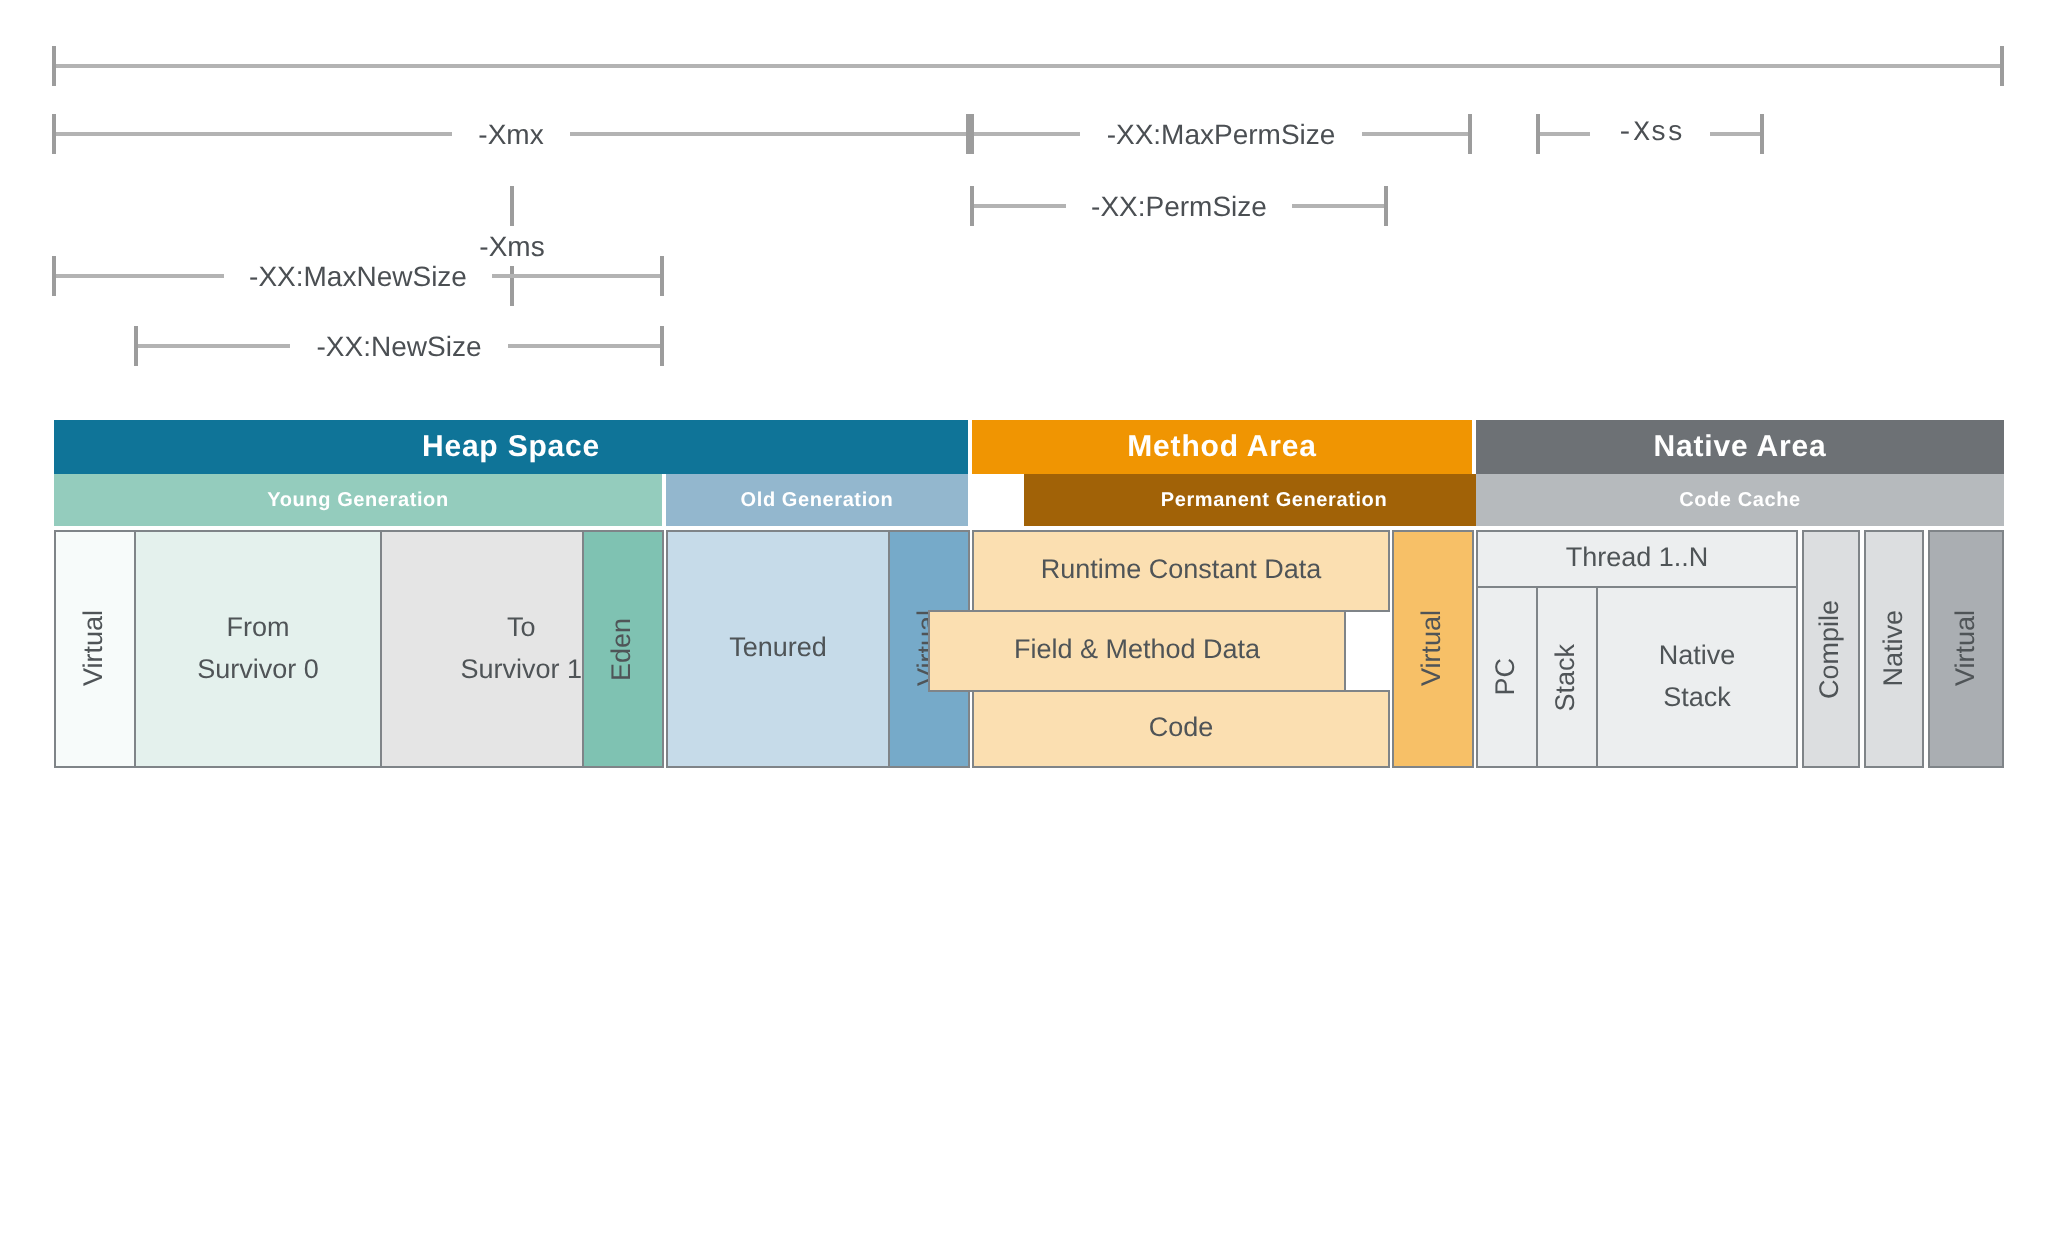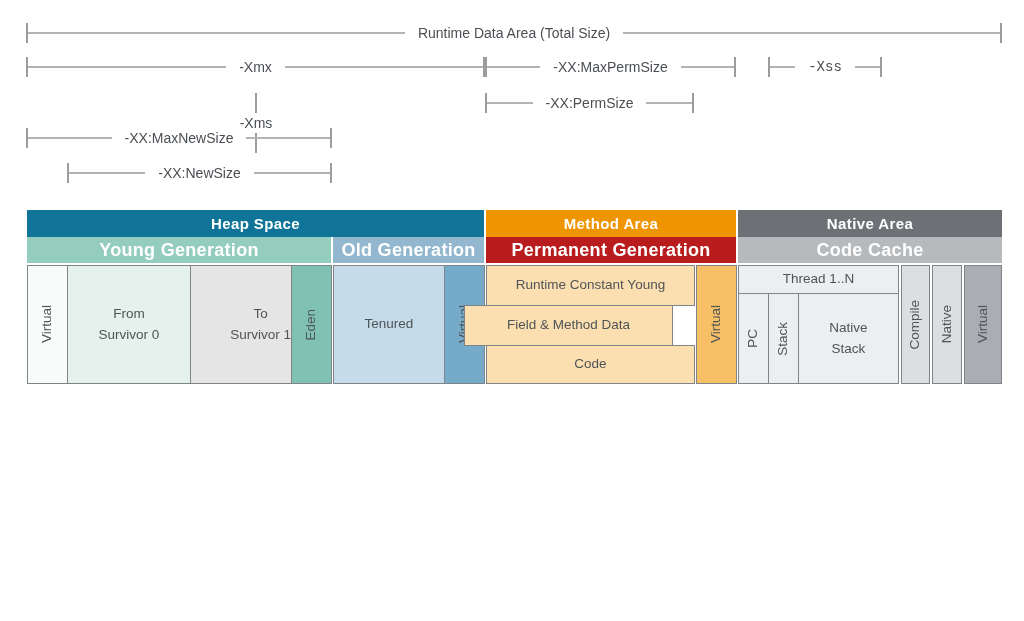--- a/index.html
+++ b/index.html
@@ -14,45 +14,44 @@
   .measure .lbl{
     flex:0 0 auto;padding:0 13px;font-size:14px;color:#4b4f53;
     white-space:nowrap;line-height:20px;
   }
   
   .hcell{
     position:absolute;display:flex;align-items:center;justify-content:center;
     color:#ffffff;font-weight:bold;text-align:center;
   }
   .h1{font-size:15px;letter-spacing:.4px;}
-  .h2{font-size:18px;letter-spacing:.3px;}
+  .h2{font-size:10px;letter-spacing:.3px;}
   .cell{
     position:absolute;display:flex;align-items:center;justify-content:center;
     border:1px solid #7f8488;box-sizing:border-box;
     font-size:13.5px;color:#4f5457;text-align:center;line-height:1.5;
   }
   .cell .txt{white-space:pre-line;}
   .vert .txt{writing-mode:vertical-rl;transform:rotate(180deg);white-space:nowrap;}
   
   .bg-heap{background:#0f7498;} .bg-method{background:#f09502;} .bg-native{background:#6d7175;}
-  .bg-young{background:#94ccbd;} .bg-old{background:#93b7ce;} .bg-perm{background:#b91c1c;} .bg-cache{background:#b6babd;}
+  .bg-young{background:#94ccbd;} .bg-old{background:#93b7ce;} .bg-perm{background:#a16207;margin-left:26px;} .bg-cache{background:#b6babd;}
   .bg-v1{background:#f7fbfa;} .bg-from{background:#e4f1ed;} .bg-to{background:#e5e5e5;justify-content:flex-end;}
   .bg-eden{background:#7fc2b2;} .bg-ten{background:#c6dbe9;} .bg-v2{background:#76aac9;}
   .bg-permcell{background:#fbdfb1;} .bg-v3{background:#f7c067;}
   .bg-thread{background:#eceeef;align-items:center;} .bg-cmp{background:#dcdee0;} .bg-v4{background:#aaaeb2;}
 </style>
 </head>
 <body>
 
 <div class="stage">
 
   <div class="measure" style="left:26px;top:23px;width:976px;">
     <span class="tick"></span>
       <span class="seg"></span>
-    <span class="lbl">Runtime Data Area (Total Size)</span>
     <span class="seg"></span>
       <span class="tick"></span>
   </div>
 
   <div class="measure" style="left:26px;top:57px;width:459px;">
     <span class="tick"></span>
       <span class="seg"></span>
     <span class="lbl">-Xmx</span>
     <span class="seg"></span>
       <span class="tick"></span>
@@ -144,21 +143,21 @@
       <span class="txt">Eden</span>
     </div>
   <div class="cell bg-ten" style="left:333px;top:265px;width:112px;height:119px;">
       <span class="txt">Tenured</span>
     </div>
   <div class="cell vert bg-v2" style="left:444px;top:265px;width:41px;height:119px;">
       <span class="txt">Virtual</span>
     </div>
 
   <div class="cell bg-permcell" style="left:486px;top:265px;width:209px;height:41px;">
-      <span class="txt">Runtime Constant Young</span>
+      <span class="txt">Runtime Constant Data</span>
     </div>
   <div class="cell bg-permcell" style="left:464px;top:305px;width:209px;height:41px;">
       <span class="txt">Field &amp; Method Data</span>
     </div>
   <div class="cell bg-permcell" style="left:486px;top:345px;width:209px;height:39px;">
       <span class="txt">Code</span>
     </div>
   <div class="cell vert bg-v3" style="left:696px;top:265px;width:41px;height:119px;">
       <span class="txt">Virtual</span>
     </div>

